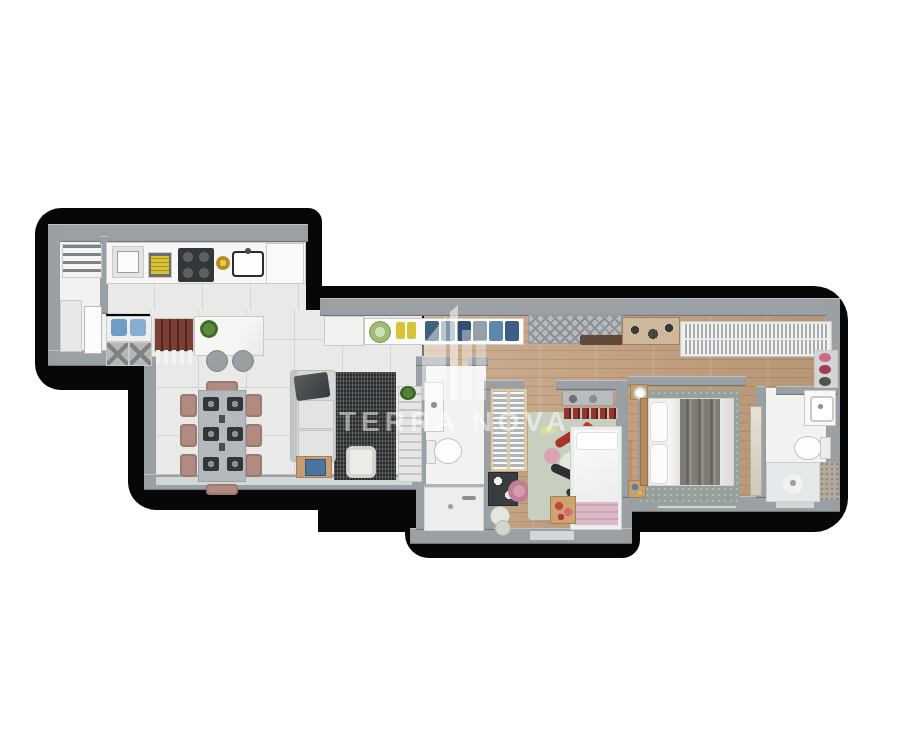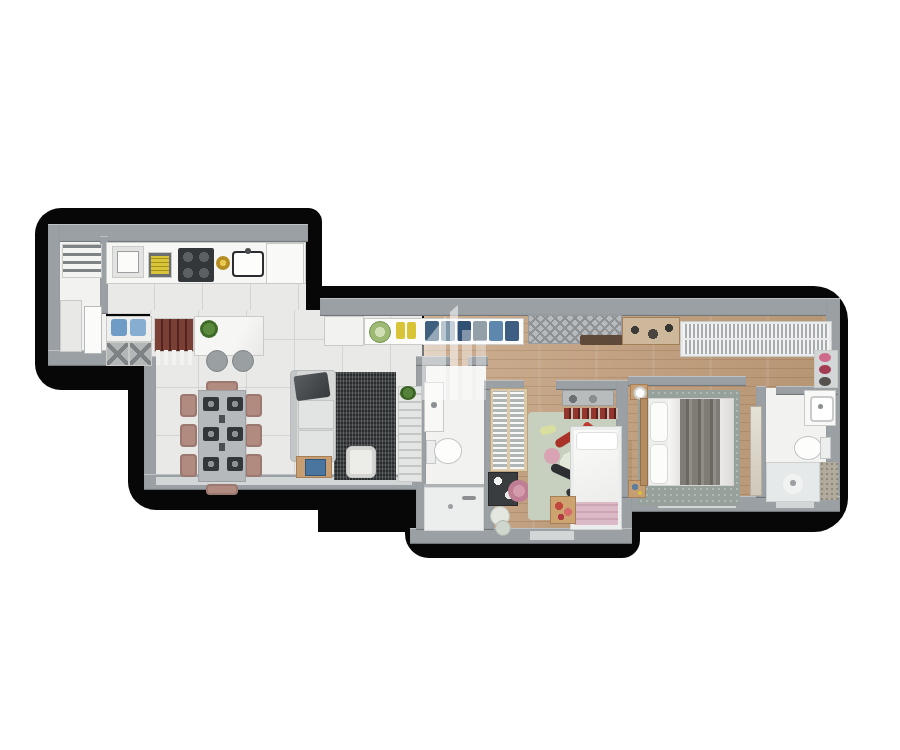--- a/index.html
+++ b/index.html
@@ -204,14 +204,15 @@
   <div class="abs" style="left:766px;top:462px;width:54px;height:40px;background:radial-gradient(circle at 50% 55%,#f0f2f2 0 10px,#e6e9e9 10px);box-shadow:inset 0 0 0 1px #cdd1d1;"></div>
   <div class="abs round" style="left:790px;top:480px;width:6px;height:6px;background:#9b9fa1;"></div>
   <div class="abs" style="left:820px;top:462px;width:18px;height:38px;background:radial-gradient(circle at 2px 2px,#8f887a 0 1px,transparent 1px),#b1ab9d;background-size:5px 5px;"></div>
 
   <svg class="abs" style="left:420px;top:304px;" width="68" height="96" viewBox="0 0 68 96">
     <polygon points="2,42 26,12 26,96 2,96" fill="rgba(255,255,255,0.45)"></polygon>
     <polygon points="30,8 38,1 38,96 30,96" fill="rgba(255,255,255,0.55)"></polygon>
     <polygon points="42,26 52,26 52,96 42,96" fill="rgba(255,255,255,0.4)"></polygon>
     <polygon points="56,36 66,36 66,96 56,96" fill="rgba(255,255,255,0.35)"></polygon>
   </svg>
+  <div class="wm" style="left:330px;top:406px;width:250px;font-size:28px;font-weight:bold;letter-spacing:5px;white-space:nowrap;color:rgba(255,255,255,0.5);">TERRA NOVA</div>
 
 </div>
 
 </body></html>

